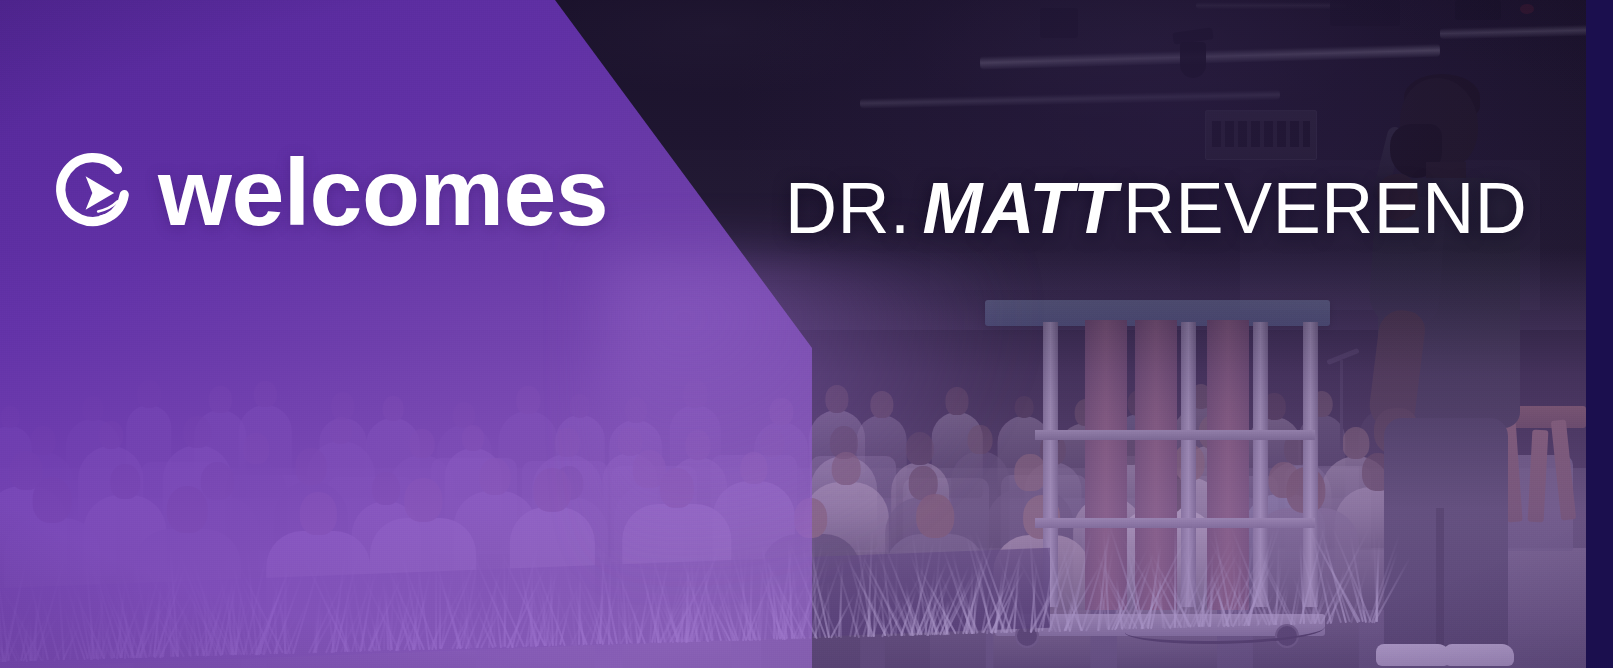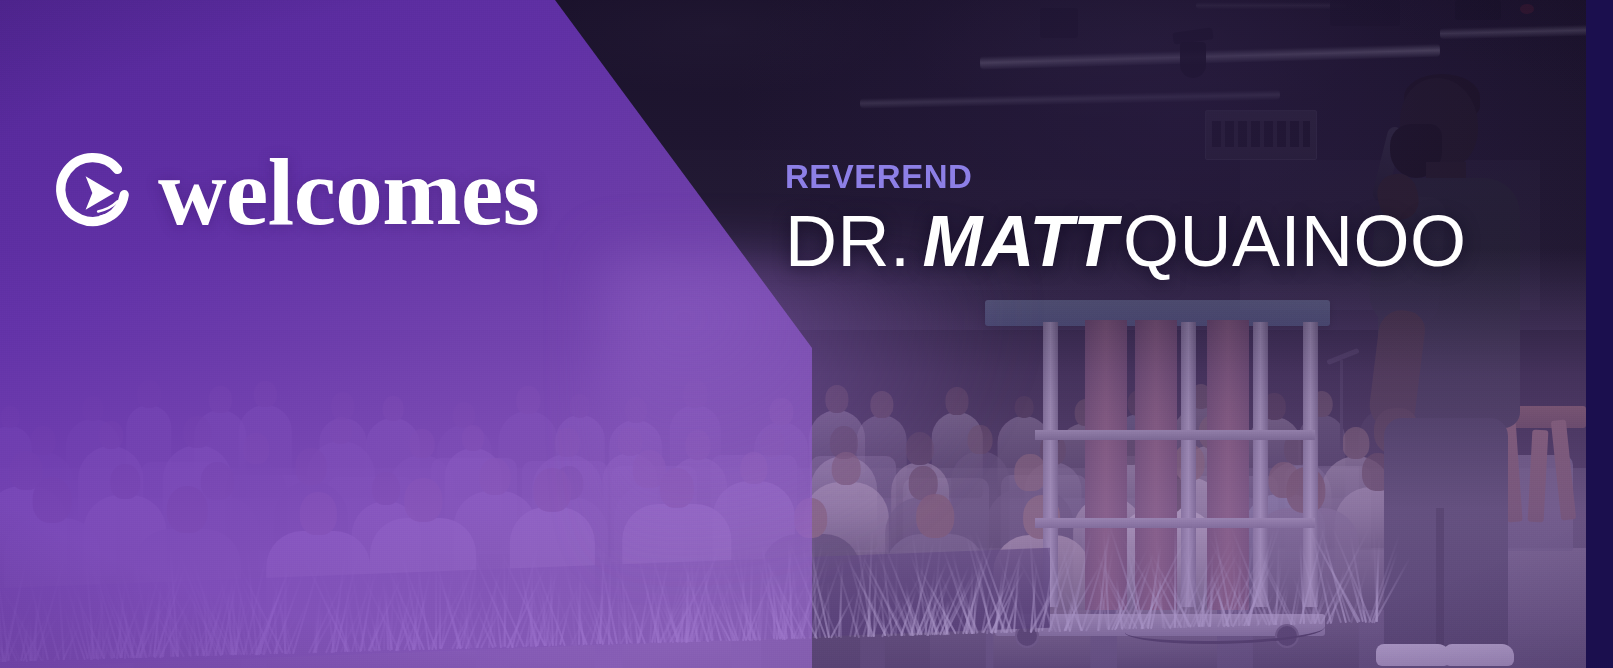--- a/index.html
+++ b/index.html
@@ -256,21 +256,21 @@
   .vignette{
     position:absolute;inset:0;
     background:radial-gradient(ellipse 120% 110% at 50% 48%, transparent 48%, rgba(14,8,28,.42) 100%);
   }
 
   
   .left-block{
     position:absolute;left:52px;top:148px;width:600px;
     display:flex;flex-direction:column;align-items:flex-end;
   }
-  .logo-row{display:flex;align-items:center;gap:22px;width:100%;font-family:Liberation Serif, serif;}
+  .logo-row{display:flex;align-items:center;gap:22px;width:100%;}
   .logo-mark{width:84px;height:84px;flex:0 0 84px;}
   .welcomes{
     font-size:95px;line-height:.94;font-weight:700;color:#ffffff;
     letter-spacing:-.5px;white-space:nowrap;
     text-shadow:0 2px 14px rgba(52,18,96,.35);
   }
   .subtitle{
     margin-top:10px;font-size:41px;font-weight:400;color:#ffffff;
     letter-spacing:.1px;white-space:nowrap;
     text-shadow:0 2px 12px rgba(52,18,96,.35);
@@ -1304,20 +1304,19 @@
           <path d="M55 72 C64 70 72 66 78 60" fill="none" stroke="#ffffff" stroke-width="3.2" stroke-linecap="round"></path>
           <path d="M57 78 C66 76 74 72 80 66" fill="none" stroke="#ffffff" stroke-width="2.4" stroke-linecap="round"></path>
           <path d="M60 83 C68 81 75 78 81 73" fill="none" stroke="#ffffff" stroke-width="1.8" stroke-linecap="round"></path>
         </svg>
       </span>
       <span class="welcomes">welcomes</span>
     </div>
   </div>
 
   <div class="right-block">
-    <div class="eyebrow">REVEREND</div>
     <div class="name-line">
-      <span class="n-light">DR.</span><span class="n-bold">MATT</span><span class="n-light">QUAINOO</span>
+      <span class="n-light">DR.</span><span class="n-bold">MATT</span><span class="n-light">REVEREND</span>
     </div>
   </div>
 
   <div class="edge-bar"></div>
 </div>
 
 </body></html>

